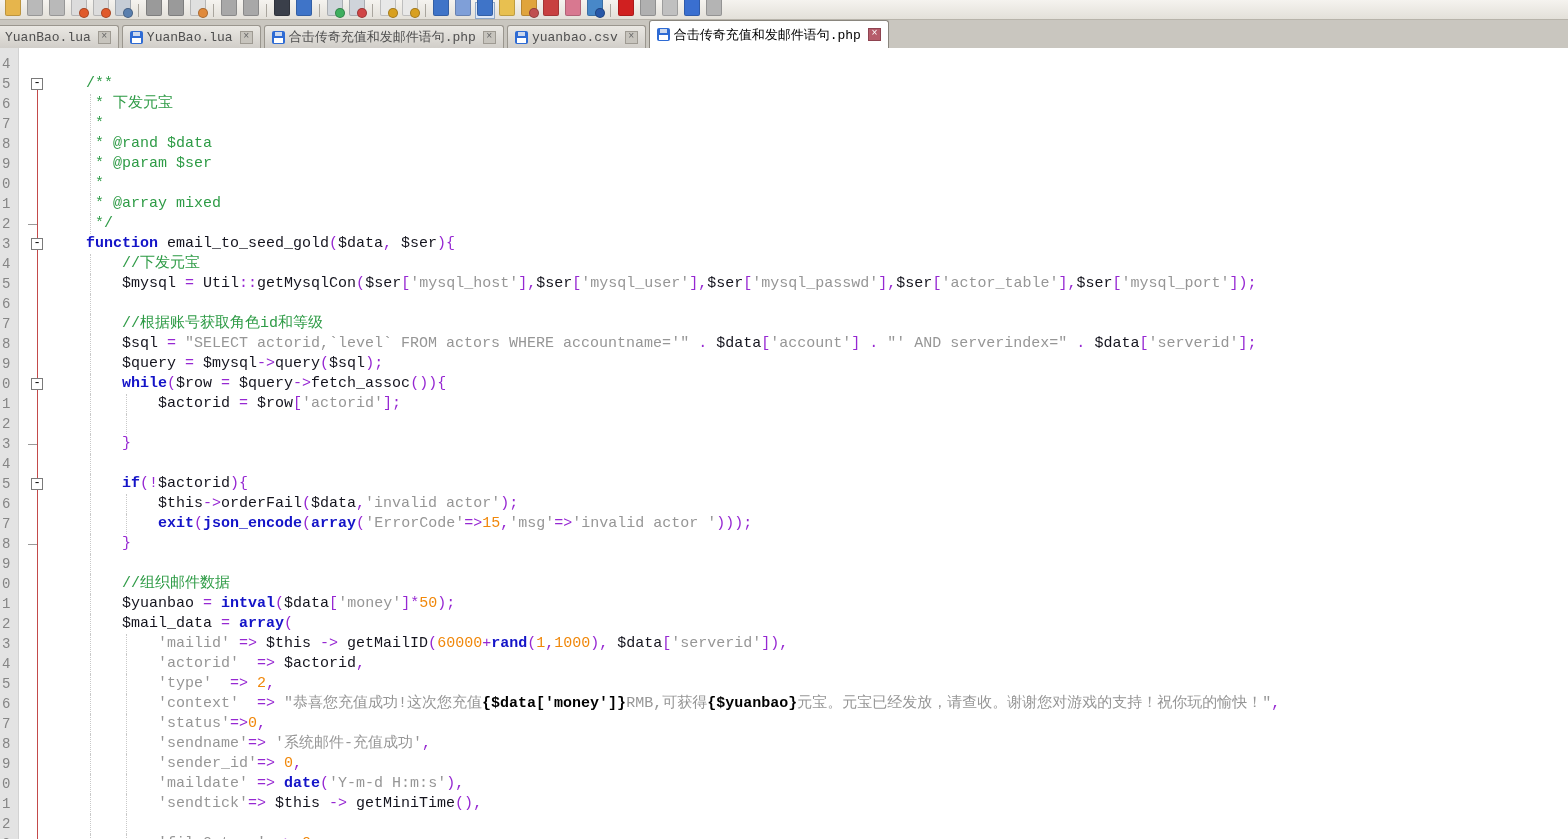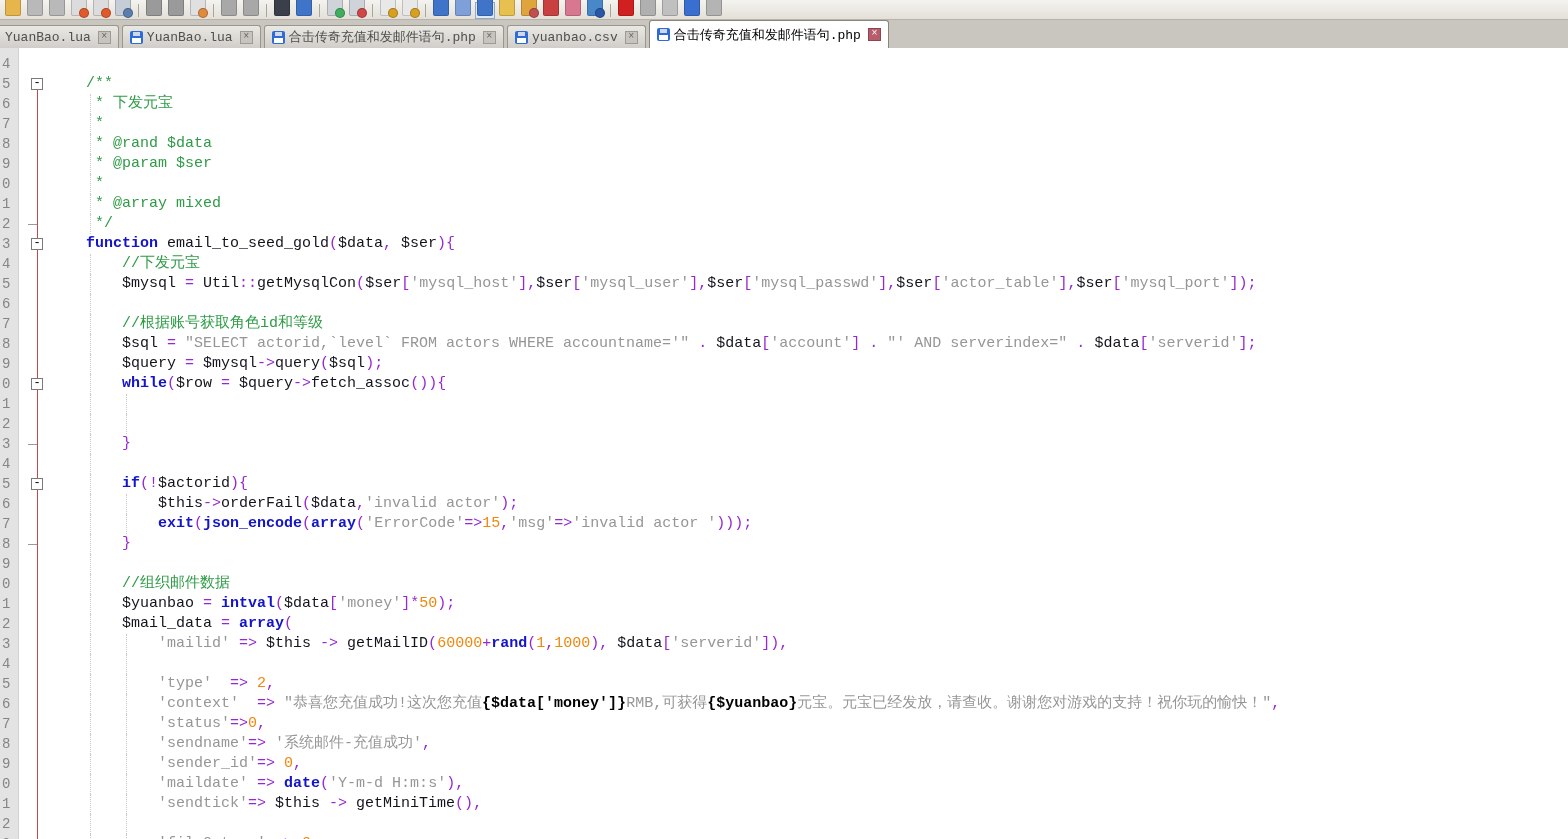--- a/index.html
+++ b/index.html
@@ -225,34 +225,34 @@
       <div class="line"><span class="ln">1</span><span class="guide" style="left: 90px;"></span><span class="codespan"><span class="sg-c"> * @array mixed</span></span></div>
       <div class="line"><span class="ln">2</span><span class="folddash"></span><span class="guide" style="left: 90px;"></span><span class="codespan"><span class="sg-c"> */</span></span></div>
       <div class="line"><span class="ln">3</span><span class="foldbox">-</span><span class="codespan"><span class="sg-k">function</span><span class="sg-i"> email_to_seed_gold</span><span class="sg-o">(</span><span class="sg-i">$data</span><span class="sg-o">,</span><span class="sg-i"> $ser</span><span class="sg-o">){</span></span></div>
       <div class="line"><span class="ln">4</span><span class="guide" style="left: 90px;"></span><span class="codespan"><span class="sg-p">    </span><span class="sg-c">//下发元宝</span></span></div>
       <div class="line"><span class="ln">5</span><span class="guide" style="left: 90px;"></span><span class="codespan"><span class="sg-i">    $mysql </span><span class="sg-o">=</span><span class="sg-i"> Util</span><span class="sg-o">::</span><span class="sg-i">getMysqlCon</span><span class="sg-o">(</span><span class="sg-i">$ser</span><span class="sg-o">[</span><span class="sg-s">'mysql_host'</span><span class="sg-o">],</span><span class="sg-i">$ser</span><span class="sg-o">[</span><span class="sg-s">'mysql_user'</span><span class="sg-o">],</span><span class="sg-i">$ser</span><span class="sg-o">[</span><span class="sg-s">'mysql_passwd'</span><span class="sg-o">],</span><span class="sg-i">$ser</span><span class="sg-o">[</span><span class="sg-s">'actor_table'</span><span class="sg-o">],</span><span class="sg-i">$ser</span><span class="sg-o">[</span><span class="sg-s">'mysql_port'</span><span class="sg-o">]);</span></span></div>
       <div class="line"><span class="ln">6</span><span class="guide" style="left: 90px;"></span><span class="codespan"></span></div>
       <div class="line"><span class="ln">7</span><span class="guide" style="left: 90px;"></span><span class="codespan"><span class="sg-p">    </span><span class="sg-c">//根据账号获取角色id和等级</span></span></div>
       <div class="line"><span class="ln">8</span><span class="guide" style="left: 90px;"></span><span class="codespan"><span class="sg-i">    $sql </span><span class="sg-o">=</span><span class="sg-p"> </span><span class="sg-s">"SELECT actorid,`level` FROM actors WHERE accountname='"</span><span class="sg-p"> </span><span class="sg-o">.</span><span class="sg-p"> </span><span class="sg-i">$data</span><span class="sg-o">[</span><span class="sg-s">'account'</span><span class="sg-o">]</span><span class="sg-p"> </span><span class="sg-o">.</span><span class="sg-p"> </span><span class="sg-s">"' AND serverindex="</span><span class="sg-p"> </span><span class="sg-o">.</span><span class="sg-p"> </span><span class="sg-i">$data</span><span class="sg-o">[</span><span class="sg-s">'serverid'</span><span class="sg-o">];</span></span></div>
       <div class="line"><span class="ln">9</span><span class="guide" style="left: 90px;"></span><span class="codespan"><span class="sg-i">    $query </span><span class="sg-o">=</span><span class="sg-i"> $mysql</span><span class="sg-o">-&gt;</span><span class="sg-i">query</span><span class="sg-o">(</span><span class="sg-i">$sql</span><span class="sg-o">);</span></span></div>
       <div class="line"><span class="ln">0</span><span class="foldbox">-</span><span class="guide" style="left: 90px;"></span><span class="codespan"><span class="sg-p">    </span><span class="sg-k">while</span><span class="sg-o">(</span><span class="sg-i">$row </span><span class="sg-o">=</span><span class="sg-i"> $query</span><span class="sg-o">-&gt;</span><span class="sg-i">fetch_assoc</span><span class="sg-o">()){</span></span></div>
-      <div class="line"><span class="ln">1</span><span class="guide" style="left: 90px;"></span><span class="guide" style="left: 126px;"></span></div>
+      <div class="line"><span class="ln">1</span><span class="guide" style="left: 90px;"></span><span class="guide" style="left: 126px;"></span><span class="codespan"><span class="sg-i">        $actorid </span><span class="sg-o">=</span><span class="sg-i"> $row</span><span class="sg-o">[</span><span class="sg-s">'actorid'</span><span class="sg-o">];</span></span></div>
       <div class="line"><span class="ln">2</span><span class="guide" style="left: 90px;"></span><span class="guide" style="left: 126px;"></span></div>
       <div class="line"><span class="ln">3</span><span class="folddash"></span><span class="guide" style="left: 90px;"></span><span class="codespan"><span class="sg-p">    </span><span class="sg-o">}</span></span></div>
       <div class="line"><span class="ln">4</span><span class="guide" style="left: 90px;"></span><span class="codespan"></span></div>
       <div class="line"><span class="ln">5</span><span class="foldbox">-</span><span class="guide" style="left: 90px;"></span><span class="codespan"><span class="sg-p">    </span><span class="sg-k">if</span><span class="sg-o">(</span><span class="sg-o">!</span><span class="sg-i">$actorid</span><span class="sg-o">){</span></span></div>
       <div class="line"><span class="ln">6</span><span class="guide" style="left: 90px;"></span><span class="guide" style="left: 126px;"></span><span class="codespan"><span class="sg-i">        $this</span><span class="sg-o">-&gt;</span><span class="sg-i">orderFail</span><span class="sg-o">(</span><span class="sg-i">$data</span><span class="sg-o">,</span><span class="sg-s">'invalid actor'</span><span class="sg-o">);</span></span></div>
       <div class="line"><span class="ln">7</span><span class="guide" style="left: 90px;"></span><span class="guide" style="left: 126px;"></span><span class="codespan"><span class="sg-p">        </span><span class="sg-k">exit</span><span class="sg-o">(</span><span class="sg-k">json_encode</span><span class="sg-o">(</span><span class="sg-k">array</span><span class="sg-o">(</span><span class="sg-s">'ErrorCode'</span><span class="sg-o">=&gt;</span><span class="sg-n">15</span><span class="sg-o">,</span><span class="sg-s">'msg'</span><span class="sg-o">=&gt;</span><span class="sg-s">'invalid actor '</span><span class="sg-o">)));</span></span></div>
       <div class="line"><span class="ln">8</span><span class="folddash"></span><span class="guide" style="left: 90px;"></span><span class="codespan"><span class="sg-p">    </span><span class="sg-o">}</span></span></div>
       <div class="line"><span class="ln">9</span><span class="guide" style="left: 90px;"></span><span class="codespan"></span></div>
       <div class="line"><span class="ln">0</span><span class="guide" style="left: 90px;"></span><span class="codespan"><span class="sg-p">    </span><span class="sg-c">//组织邮件数据</span></span></div>
       <div class="line"><span class="ln">1</span><span class="guide" style="left: 90px;"></span><span class="codespan"><span class="sg-i">    $yuanbao </span><span class="sg-o">=</span><span class="sg-p"> </span><span class="sg-k">intval</span><span class="sg-o">(</span><span class="sg-i">$data</span><span class="sg-o">[</span><span class="sg-s">'money'</span><span class="sg-o">]</span><span class="sg-o">*</span><span class="sg-n">50</span><span class="sg-o">);</span></span></div>
       <div class="line"><span class="ln">2</span><span class="guide" style="left: 90px;"></span><span class="codespan"><span class="sg-i">    $mail_data </span><span class="sg-o">=</span><span class="sg-p"> </span><span class="sg-k">array</span><span class="sg-o">(</span></span></div>
       <div class="line"><span class="ln">3</span><span class="guide" style="left: 90px;"></span><span class="guide" style="left: 126px;"></span><span class="codespan"><span class="sg-p">        </span><span class="sg-s">'mailid'</span><span class="sg-p"> </span><span class="sg-o">=&gt;</span><span class="sg-i"> $this </span><span class="sg-o">-&gt;</span><span class="sg-i"> getMailID</span><span class="sg-o">(</span><span class="sg-n">60000</span><span class="sg-o">+</span><span class="sg-k">rand</span><span class="sg-o">(</span><span class="sg-n">1</span><span class="sg-o">,</span><span class="sg-n">1000</span><span class="sg-o">)</span><span class="sg-o">,</span><span class="sg-i"> $data</span><span class="sg-o">[</span><span class="sg-s">'serverid'</span><span class="sg-o">])</span><span class="sg-o">,</span></span></div>
-      <div class="line"><span class="ln">4</span><span class="guide" style="left: 90px;"></span><span class="guide" style="left: 126px;"></span></div>
+      <div class="line"><span class="ln">4</span><span class="guide" style="left: 90px;"></span><span class="guide" style="left: 126px;"></span><span class="codespan"><span class="sg-p">        </span><span class="sg-s">'actorid'</span><span class="sg-p">  </span><span class="sg-o">=&gt;</span><span class="sg-i"> $actorid</span><span class="sg-o">,</span></span></div>
       <div class="line"><span class="ln">5</span><span class="guide" style="left: 90px;"></span><span class="guide" style="left: 126px;"></span><span class="codespan"><span class="sg-p">        </span><span class="sg-s">'type'</span><span class="sg-p">  </span><span class="sg-o">=&gt;</span><span class="sg-p"> </span><span class="sg-n">2</span><span class="sg-o">,</span></span></div>
       <div class="line"><span class="ln">6</span><span class="guide" style="left: 90px;"></span><span class="guide" style="left: 126px;"></span><span class="codespan"><span class="sg-p">        </span><span class="sg-s">'context'</span><span class="sg-p">  </span><span class="sg-o">=&gt;</span><span class="sg-p"> </span><span class="sg-s">"恭喜您充值成功!这次您充值</span><span class="sg-v">{$data['money']}</span><span class="sg-s">RMB,可获得</span><span class="sg-v">{$yuanbao}</span><span class="sg-s">元宝。元宝已经发放，请查收。谢谢您对游戏的支持！祝你玩的愉快！"</span><span class="sg-o">,</span></span></div>
       <div class="line"><span class="ln">7</span><span class="guide" style="left: 90px;"></span><span class="guide" style="left: 126px;"></span><span class="codespan"><span class="sg-p">        </span><span class="sg-s">'status'</span><span class="sg-o">=&gt;</span><span class="sg-n">0</span><span class="sg-o">,</span></span></div>
       <div class="line"><span class="ln">8</span><span class="guide" style="left: 90px;"></span><span class="guide" style="left: 126px;"></span><span class="codespan"><span class="sg-p">        </span><span class="sg-s">'sendname'</span><span class="sg-o">=&gt;</span><span class="sg-p"> </span><span class="sg-s">'系统邮件-充值成功'</span><span class="sg-o">,</span></span></div>
       <div class="line"><span class="ln">9</span><span class="guide" style="left: 90px;"></span><span class="guide" style="left: 126px;"></span><span class="codespan"><span class="sg-p">        </span><span class="sg-s">'sender_id'</span><span class="sg-o">=&gt;</span><span class="sg-p"> </span><span class="sg-n">0</span><span class="sg-o">,</span></span></div>
       <div class="line"><span class="ln">0</span><span class="guide" style="left: 90px;"></span><span class="guide" style="left: 126px;"></span><span class="codespan"><span class="sg-p">        </span><span class="sg-s">'maildate'</span><span class="sg-p"> </span><span class="sg-o">=&gt;</span><span class="sg-p"> </span><span class="sg-k">date</span><span class="sg-o">(</span><span class="sg-s">'Y-m-d H:m:s'</span><span class="sg-o">)</span><span class="sg-o">,</span></span></div>
       <div class="line"><span class="ln">1</span><span class="guide" style="left: 90px;"></span><span class="guide" style="left: 126px;"></span><span class="codespan"><span class="sg-p">        </span><span class="sg-s">'sendtick'</span><span class="sg-o">=&gt;</span><span class="sg-i"> $this </span><span class="sg-o">-&gt;</span><span class="sg-i"> getMiniTime</span><span class="sg-o">()</span><span class="sg-o">,</span></span></div>
       <div class="line"><span class="ln">2</span><span class="guide" style="left: 90px;"></span><span class="guide" style="left: 126px;"></span><span class="codespan"></span></div>
       <div class="line"><span class="ln">3</span><span class="guide" style="left: 90px;"></span><span class="guide" style="left: 126px;"></span><span class="codespan"><span class="sg-p">        </span><span class="sg-s">'fil_0_type'</span><span class="sg-p"> </span><span class="sg-o">=&gt;</span><span class="sg-p"> </span><span class="sg-n">0</span><span class="sg-o">,</span></span></div>
     </div>

